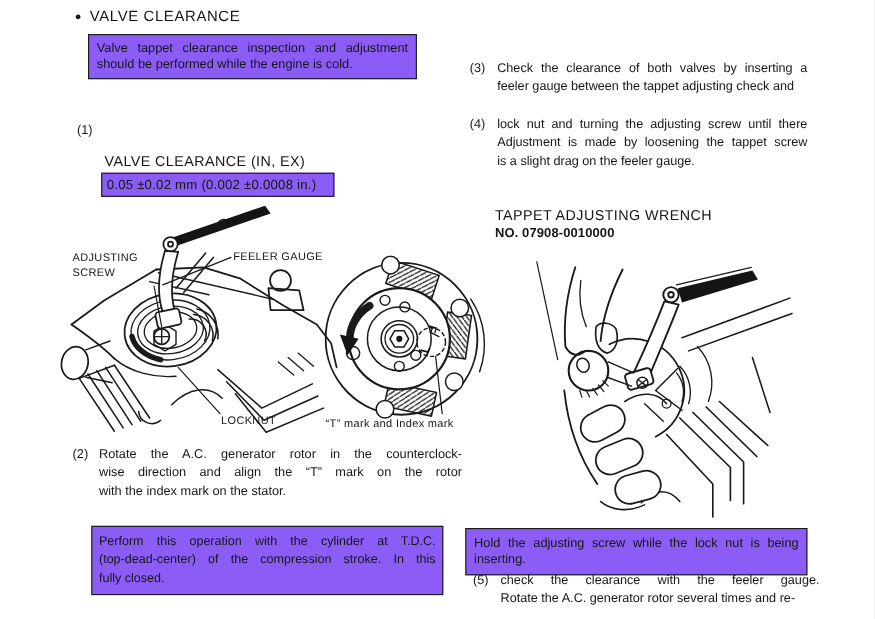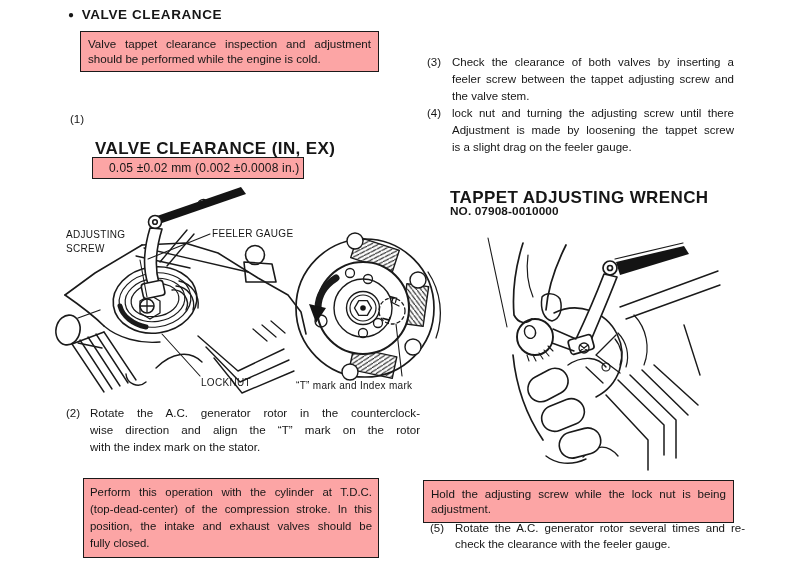--- a/index.html
+++ b/index.html
@@ -1,22 +1,22 @@
 <!DOCTYPE html>
 <html><head>
 <meta charset="utf-8">
 <style>
   html,body{margin:0;padding:0;background:#e8e8e8}
   .page{position:relative;width:795px;height:563px;background:#ffffff;overflow:hidden;
         font-family:"Liberation Sans",sans-serif;color:#161616;}
-  .h1{position:absolute;font-size:13.5px;font-weight:bold;letter-spacing:.6px;white-space:nowrap;}
+  .h1{position:absolute;font-size:13.5px;font-weight:normal;letter-spacing:.6px;white-space:nowrap;}
   .h1 .blt{font-size:10px;vertical-align:1px;margin-right:7px;}
-  .h2{position:absolute;font-size:17px;font-weight:bold;letter-spacing:.4px;white-space:nowrap;}
+  .h2{position:absolute;font-size:13px;font-weight:normal;letter-spacing:.4px;white-space:nowrap;}
   .plain{position:absolute;font-size:11.6px;letter-spacing:.1px;text-align:center;}
-  .box{position:absolute;border:1.4px solid #1a1a1a;background:#fca5a5;box-sizing:border-box;}
+  .box{position:absolute;border:1.4px solid #1a1a1a;background:#8b5cf6;box-sizing:border-box;}
   .btxt{font-size:11.6px;line-height:15.4px;}
   .step{position:absolute;display:flex;font-size:11.6px;line-height:17px;}
   .step .num{flex:none;}
   .ln{white-space:nowrap;}
   .just .ln{text-align:justify;text-align-last:justify;}
   .just .ln:last-child{text-align-last:left;}
   .figlabel{position:absolute;font-size:10px;letter-spacing:.3px;line-height:14px;white-space:nowrap;}
   .fig{position:absolute;}
   svg text{font-family:"Liberation Sans",sans-serif;font-weight:bold;fill:#141414;}
 </style>
@@ -34,21 +34,21 @@
         <div class="ln">Valve tappet clearance inspection and adjustment</div>
         <div class="ln">should be performed while the engine is cold.</div>
       </div>
   </div>
 
   <div class="step" style="left:70px;top:110px;width:340px;">
     <div class="num" style="width:27px">(1)</div>
   </div>
 
   <div class="h2" style="left:95px;top:139px">VALVE CLEARANCE (IN, EX)</div>
-  <div class="box" style="left:92px;top:157px;width:212px;padding:3px 16px;">
+  <div class="box" style="left:92px;top:157px;width:212px;padding:3px 4px;">
     <div style="font-size:12px;letter-spacing:.2px;white-space:nowrap">0.05 ±0.02 mm (0.002 ±0.0008 in.)</div>
   </div>
 
   <svg class="fig" style="left:48px;top:186px" width="270" height="218" viewBox="0 0 270 218">
     <g stroke="#1a1a1a" fill="none" stroke-width="1.6" stroke-linecap="round" stroke-linejoin="round">
       <path d="M17,109 L47,87 L94,59"></path>
       <path d="M94,59 L137,57 L170,67 L210,92 L240,109 L253,126 L258,148"></path>
       <path d="M96,62 L200,86 M88,70 L142,82" stroke-width="1.3"></path>
       <path d="M17,109 C30,118 44,128 56,140"></path>
       <path d="M56,140 C70,152 92,158 112,156" stroke-width="1.3"></path>
@@ -132,35 +132,33 @@
 
   <div class="step" style="left:66px;top:404px;width:360px;">
     <div class="num" style="width:24px">(2)</div>
     <div class="just" style="width:330px">
         <div class="ln">Rotate the A.C. generator rotor in the counterclock-</div>
         <div class="ln">wise direction and align the “T” mark on the rotor</div>
         <div class="ln">with the index mark on the stator.</div>
       </div>
   </div>
 
-  <div class="box" style="left:83px;top:478px;width:296px;padding:5px 6px;">
+  <div class="box" style="left:83px;top:478px;width:320px;padding:5px 6px;">
     <div class="btxt just" style="font-size:11.4px;line-height:17px">
         <div class="ln">Perform this operation with the cylinder at T.D.C.</div>
         <div class="ln">(top-dead-center) of the compression stroke. In this</div>
-        <div class="ln">position, the intake and exhaust valves should be</div>
         <div class="ln">fully closed.</div>
       </div>
   </div>
 
   <div class="step" style="left:427px;top:54px;width:310px;font-size:11.5px;">
     <div class="num" style="width:25px">(3)</div>
     <div class="just" style="width:282px">
         <div class="ln">Check the clearance of both valves by inserting a</div>
-        <div class="ln">feeler screw between the tappet adjusting screw and</div>
-        <div class="ln">the valve stem.</div>
+        <div class="ln">feeler gauge between the tappet adjusting check and</div>
       </div>
   </div>
 
   <div class="step" style="left:427px;top:105px;width:310px;font-size:11.5px;">
     <div class="num" style="width:25px">(4)</div>
     <div class="just" style="width:282px">
         <div class="ln">lock nut and turning the adjusting screw until there</div>
         <div class="ln">Adjustment is made by loosening the tappet screw</div>
         <div class="ln">is a slight drag on the feeler gauge.</div>
       </div>
@@ -204,25 +202,25 @@
       <rect x="-22" y="-13" width="44" height="26" rx="13" transform="translate(95,200) rotate(-22)" fill="#fff" stroke-width="1.6"></rect>
       <rect x="-21" y="-13" width="42" height="26" rx="13" transform="translate(112,228) rotate(-15)" fill="#fff" stroke-width="1.6"></rect>
       <path d="M100,150 C115,140 130,142 138,152" stroke-width="1.4"></path>
       <path d="M118,244 C103,251 88,249 78,241" stroke-width="1.4"></path>
     </g>
   </svg>
 
   <div class="box" style="left:423px;top:480px;width:311px;padding:5px 7px;">
     <div class="btxt just">
         <div class="ln">Hold the adjusting screw while the lock nut is being</div>
-        <div class="ln">adjustment.</div>
+        <div class="ln">inserting.</div>
       </div>
   </div>
 
   <div class="step" style="left:430px;top:521px;width:320px;line-height:15.5px;font-size:11.5px;">
     <div class="num" style="width:25px">(5)</div>
     <div class="just" style="width:290px">
+        <div class="ln">check the clearance with the feeler gauge.</div>
         <div class="ln">Rotate the A.C. generator rotor several times and re-</div>
-        <div class="ln">check the clearance with the feeler gauge.</div>
       </div>
   </div>
 
 </div>
 
 </body></html>

